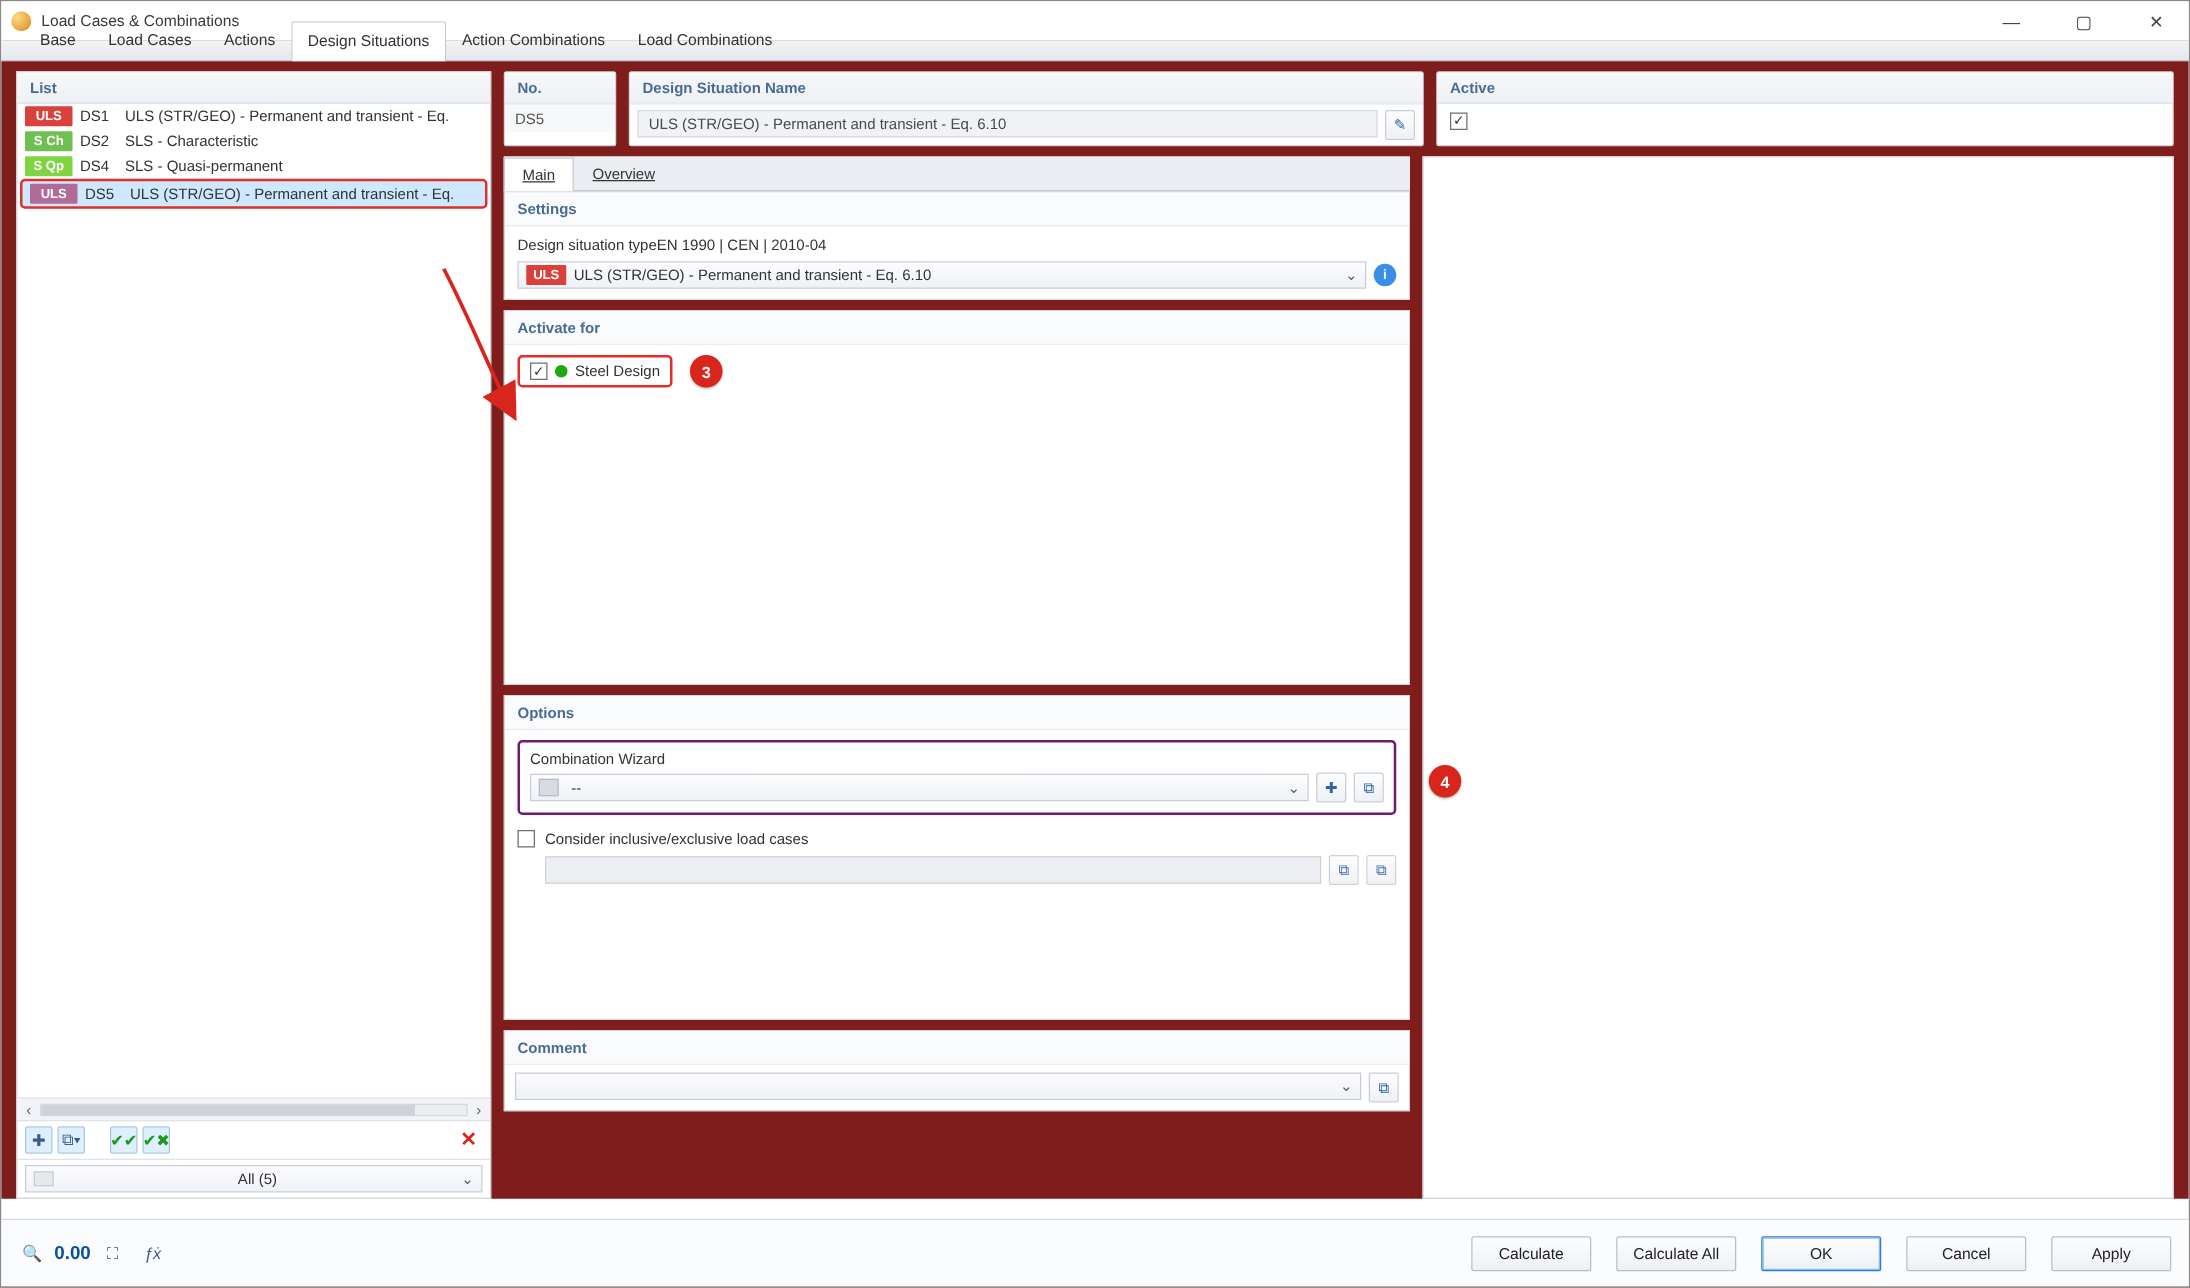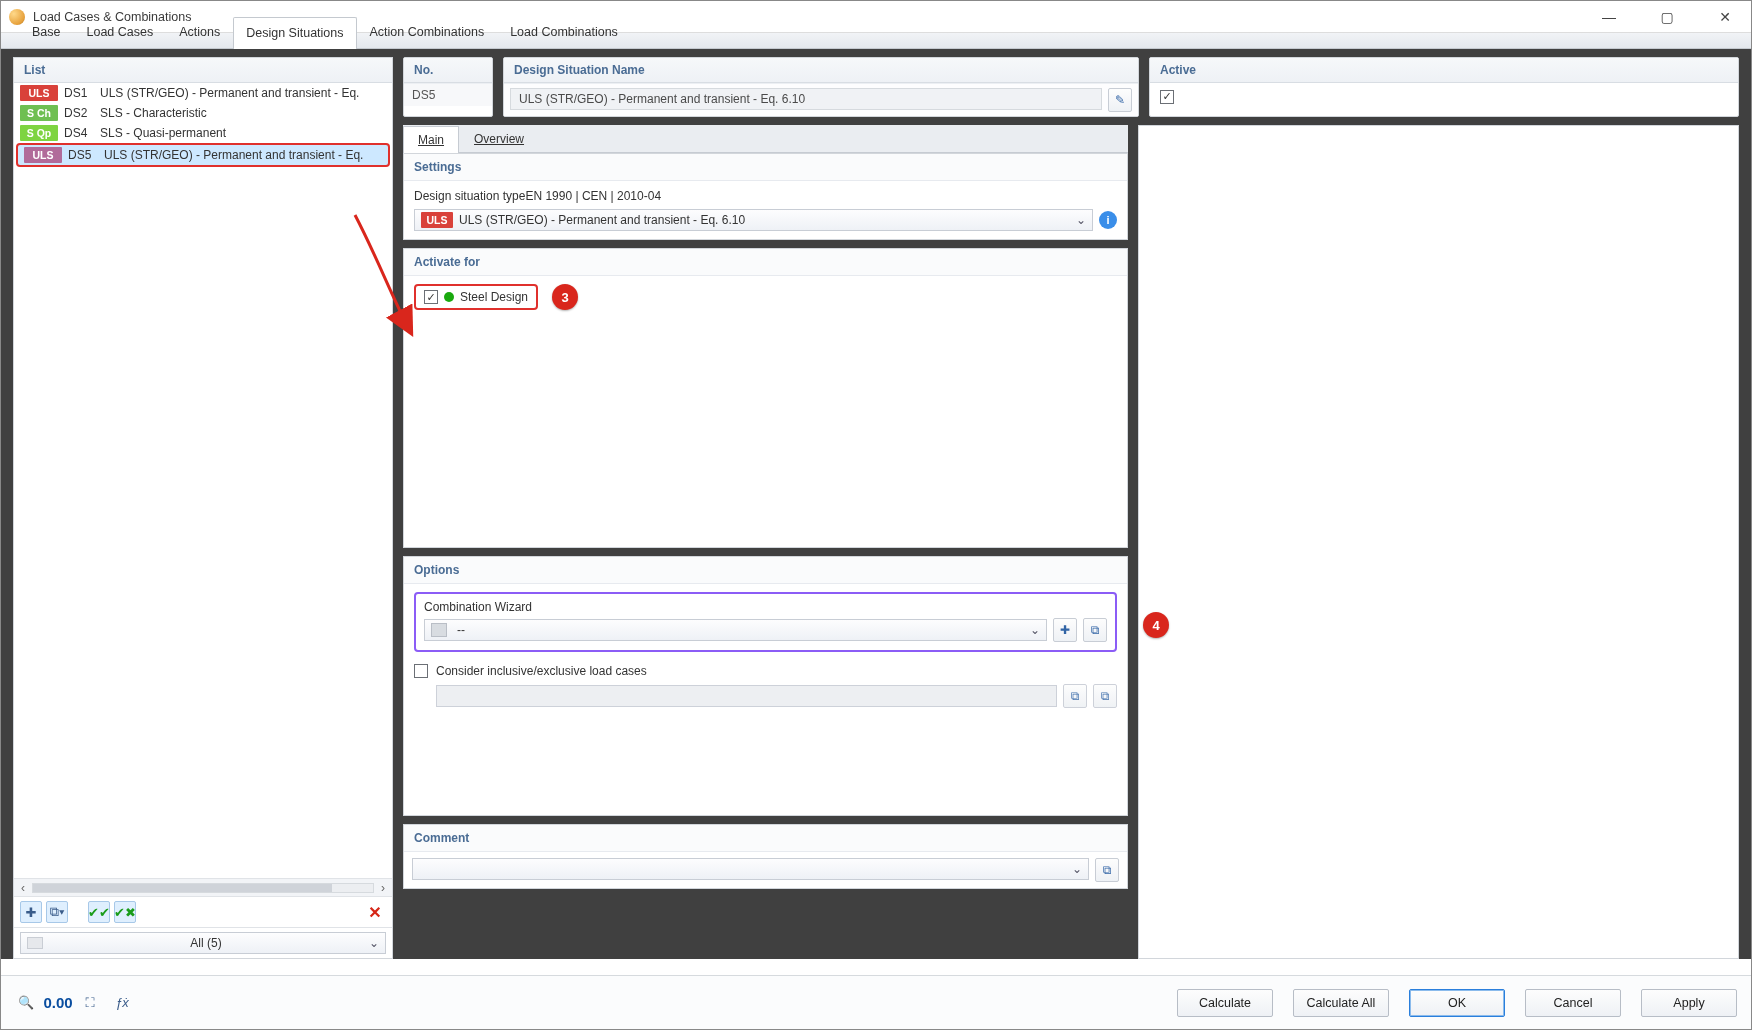--- a/index.html
+++ b/index.html
@@ -55,21 +55,21 @@
     border-radius: 2px 2px 0 0;
     position: relative;
     top: 1px;
   }
   
   .workspace {
     display:flex;
     height: calc(100% - 32px - 32px - 54px);
     padding: 8px 12px 0 12px;
     gap: 10px;
-    background:#404040;
+    background:#7f1d1d;
   }
   .panel {
     background:#fff;
     border:1px solid #d2d6db;
     border-radius:2px;
   }
   .panel-head {
     background: linear-gradient(#f6f8fa,#eef1f5);
     color:#4a6c94;
     font-weight:600;
@@ -164,21 +164,21 @@
     display:inline-flex; align-items:center; gap:6px;
     border:2px solid #e0302c; border-radius:4px; padding:4px 8px;
   }
   .dot-green { width:10px; height:10px; border-radius:50%; background:#1aa90e; display:inline-block; }
   .callout {
     width:26px; height:26px; border-radius:50%; background:#d9261c; color:#fff; font-weight:700; display:flex; align-items:center; justify-content:center; font-size:13px; box-shadow:0 1px 2px rgba(0,0,0,.3);
   }
   .activate-row { display:flex; align-items:center; gap:14px; }
 
   .options-highlight {
-    border:2px solid #8b5cf6; border-radius:4px; padding:6px 8px 8px; margin:0; position:relative;
+    border:2px solid #701a75; border-radius:4px; padding:6px 8px 8px; margin:0; position:relative;
   }
   .options-label { font-size:12px; color:#333; margin-bottom:4px; }
   .opt-row { display:flex; align-items:center; gap:6px; }
   .opt-row .combo { flex:1; }
   .opt-row .swatch { width:16px; height:14px; background:#d8dce1; border:1px solid #b9bec6; margin-right:4px;}
 
   .consider-row { display:flex; align-items:center; gap:8px; margin-top:12px;}
   .disabled-combo { opacity:.9; }
   .disabled-combo .combo { background:#eceef1; }
 

